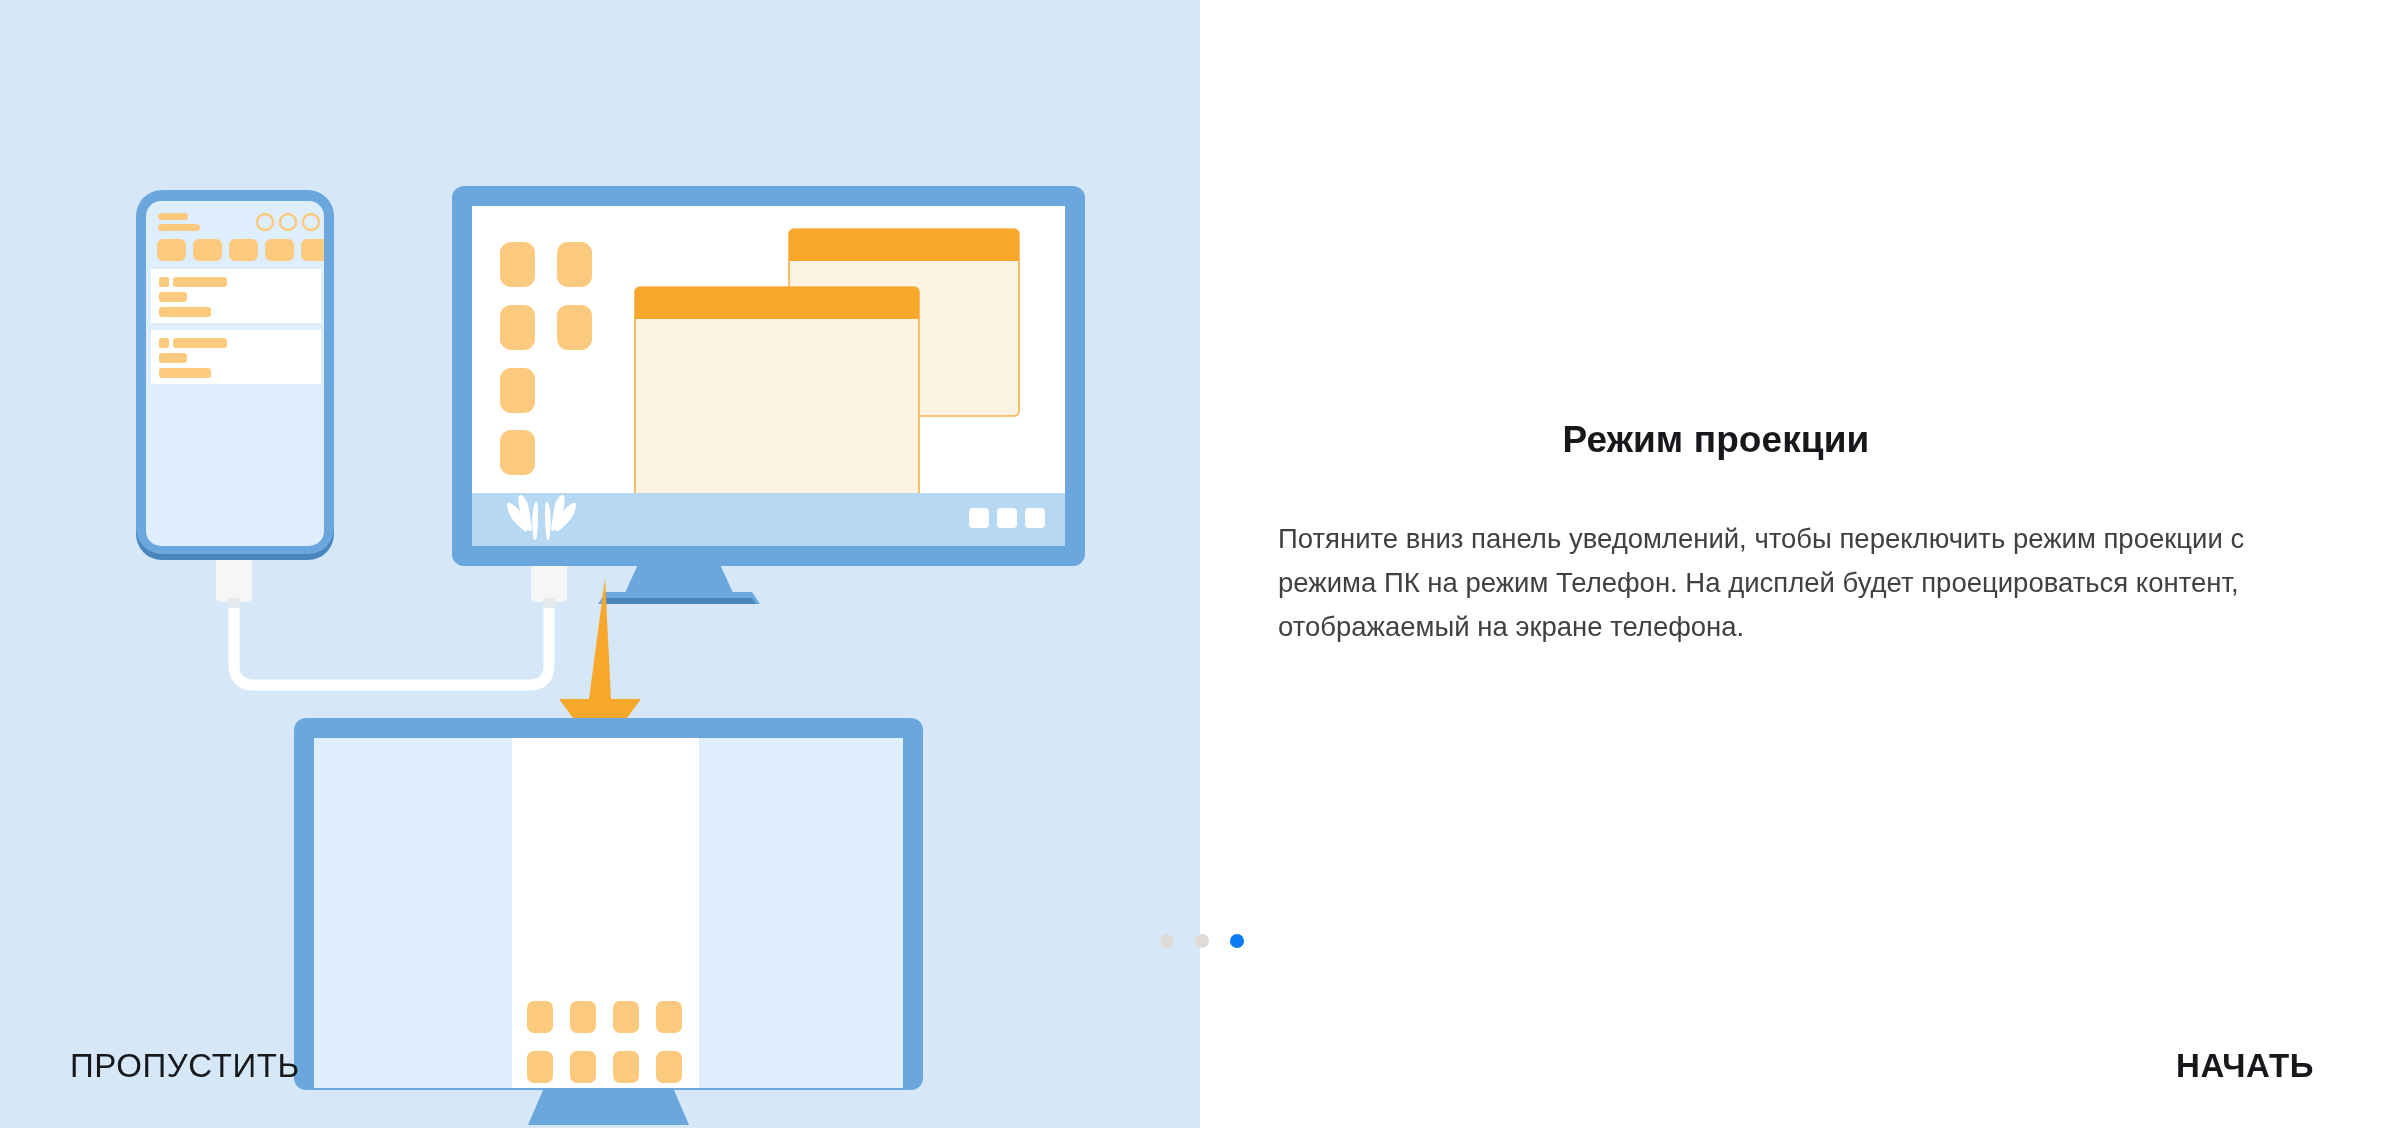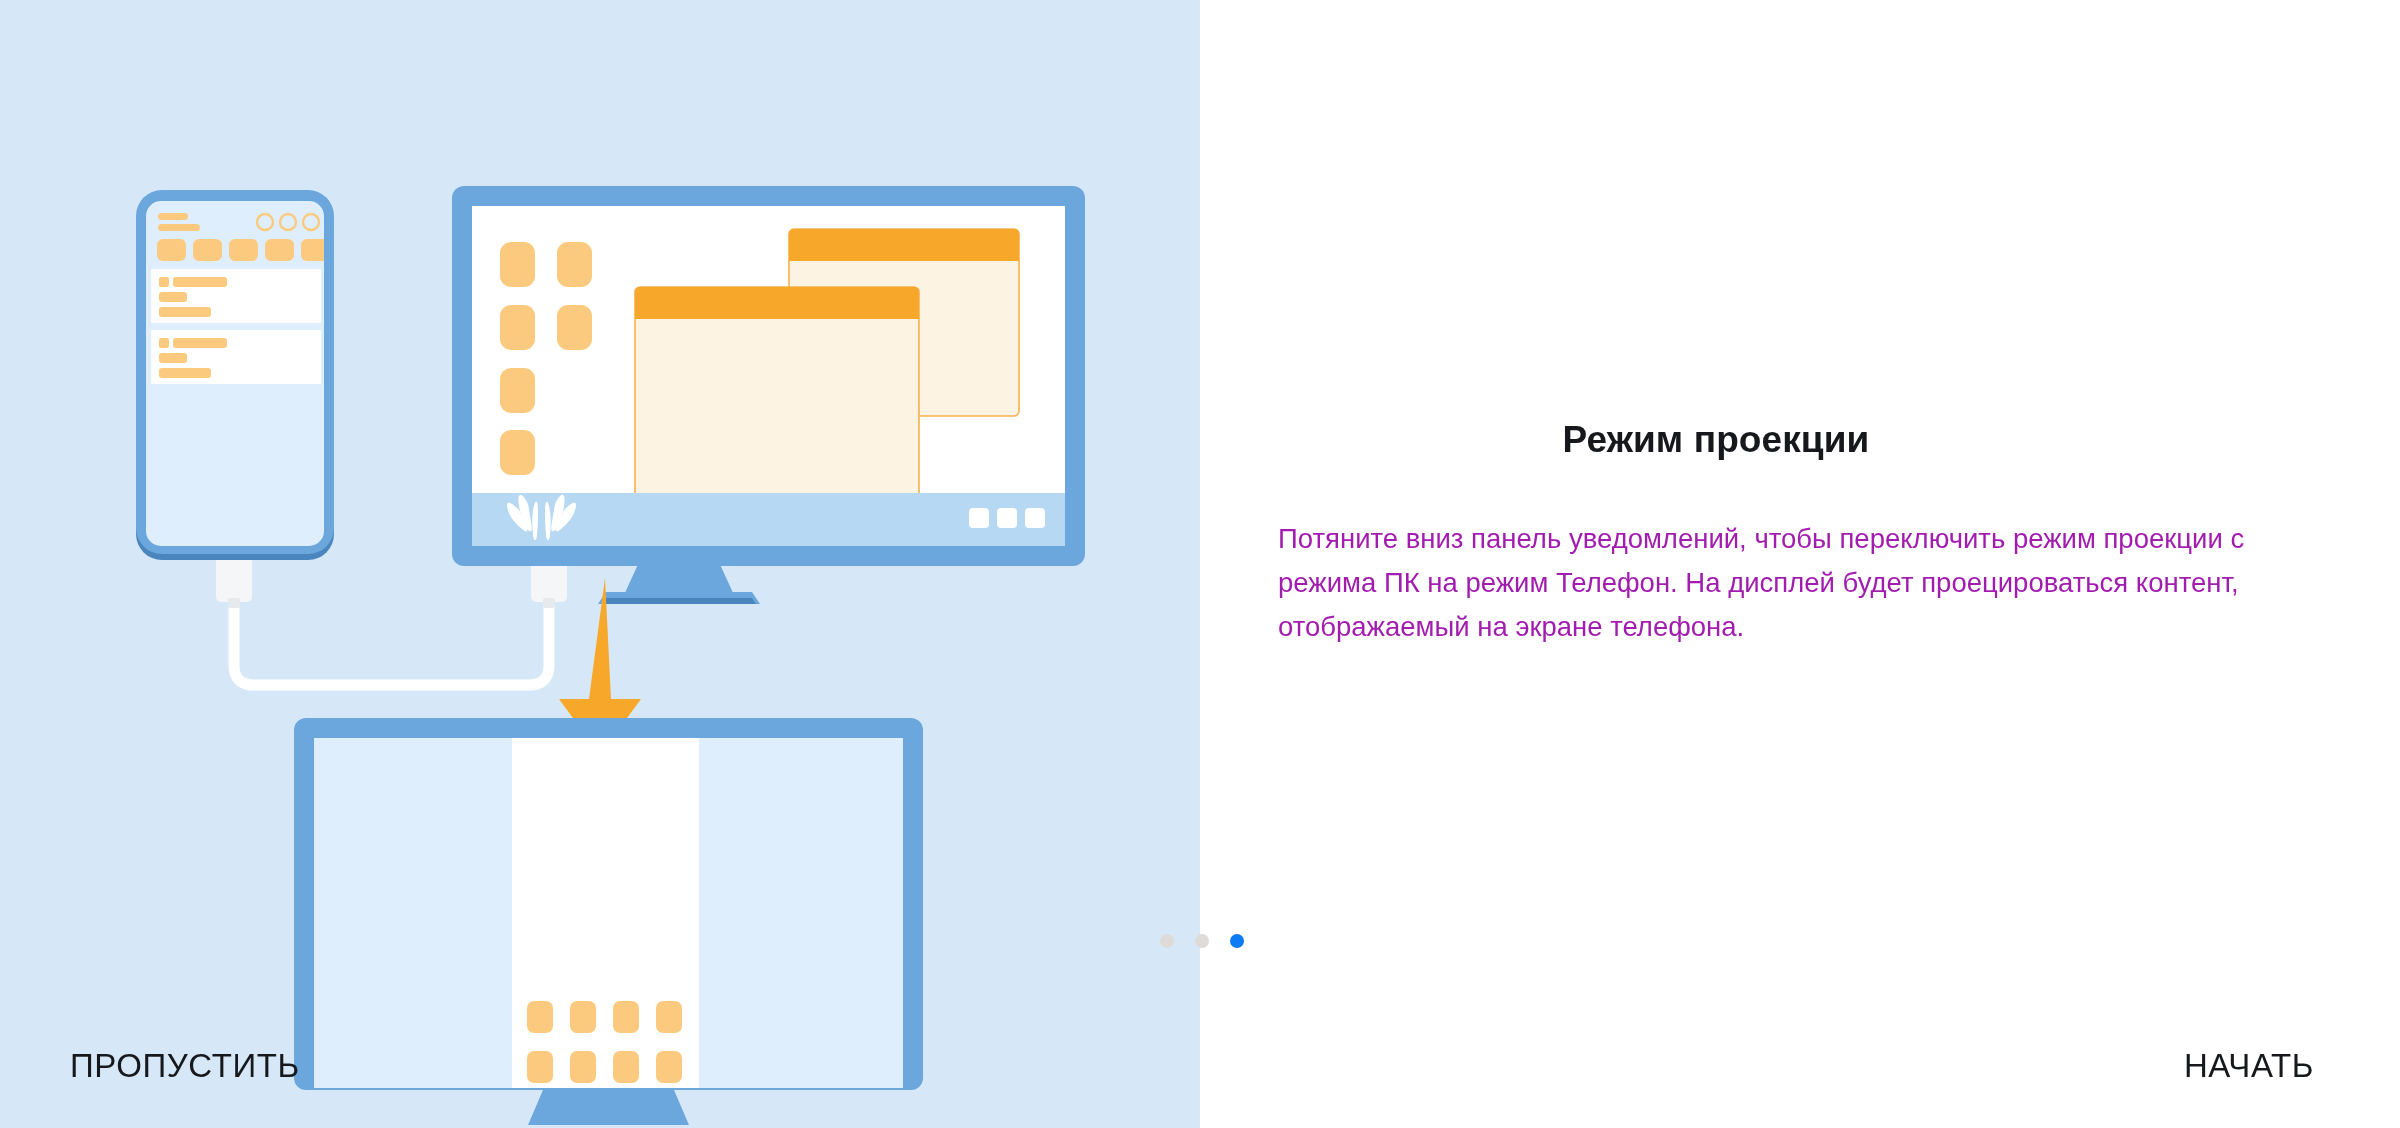--- a/index.html
+++ b/index.html
@@ -45,21 +45,21 @@
     letter-spacing: 0.1px;
     white-space: nowrap;
   }
   #page-description {
     position: absolute;
     left: 78px;
     top: 481px;
     width: 1040px;
     font-size: 27.5px;
     line-height: 44px;
-    color: #a21caf;
+    color: #404040;
     font-weight: normal;
   }
 
   
   #page-indicator {
     position: absolute;
     left: 1160px;
     top: 934px;
     display: flex;
     align-items: center;
@@ -82,21 +82,21 @@
     letter-spacing: 0.6px;
     white-space: nowrap;
     background: transparent;
     border: none;
     padding: 0;
     cursor: pointer;
     font-family: inherit;
     z-index: 6;
   }
   #skip-button { left: 54px; top: 1047px; margin-left: 16px; }
-  #start-button { right: 86px; top: 1047px; }
+  #start-button { right: 86px; top: 1047px; font-weight: bold; }
 </style>
 </head>
 <body>
 
 <div id="illustration-panel">
   <svg id="illustration-svg" viewBox="0 0 1200 1128" xmlns="http://www.w3.org/2000/svg">
     <defs>
       <clipPath id="clip-phone-screen">
         <rect x="146" y="201" width="178" height="345" rx="14"></rect>
       </clipPath>

